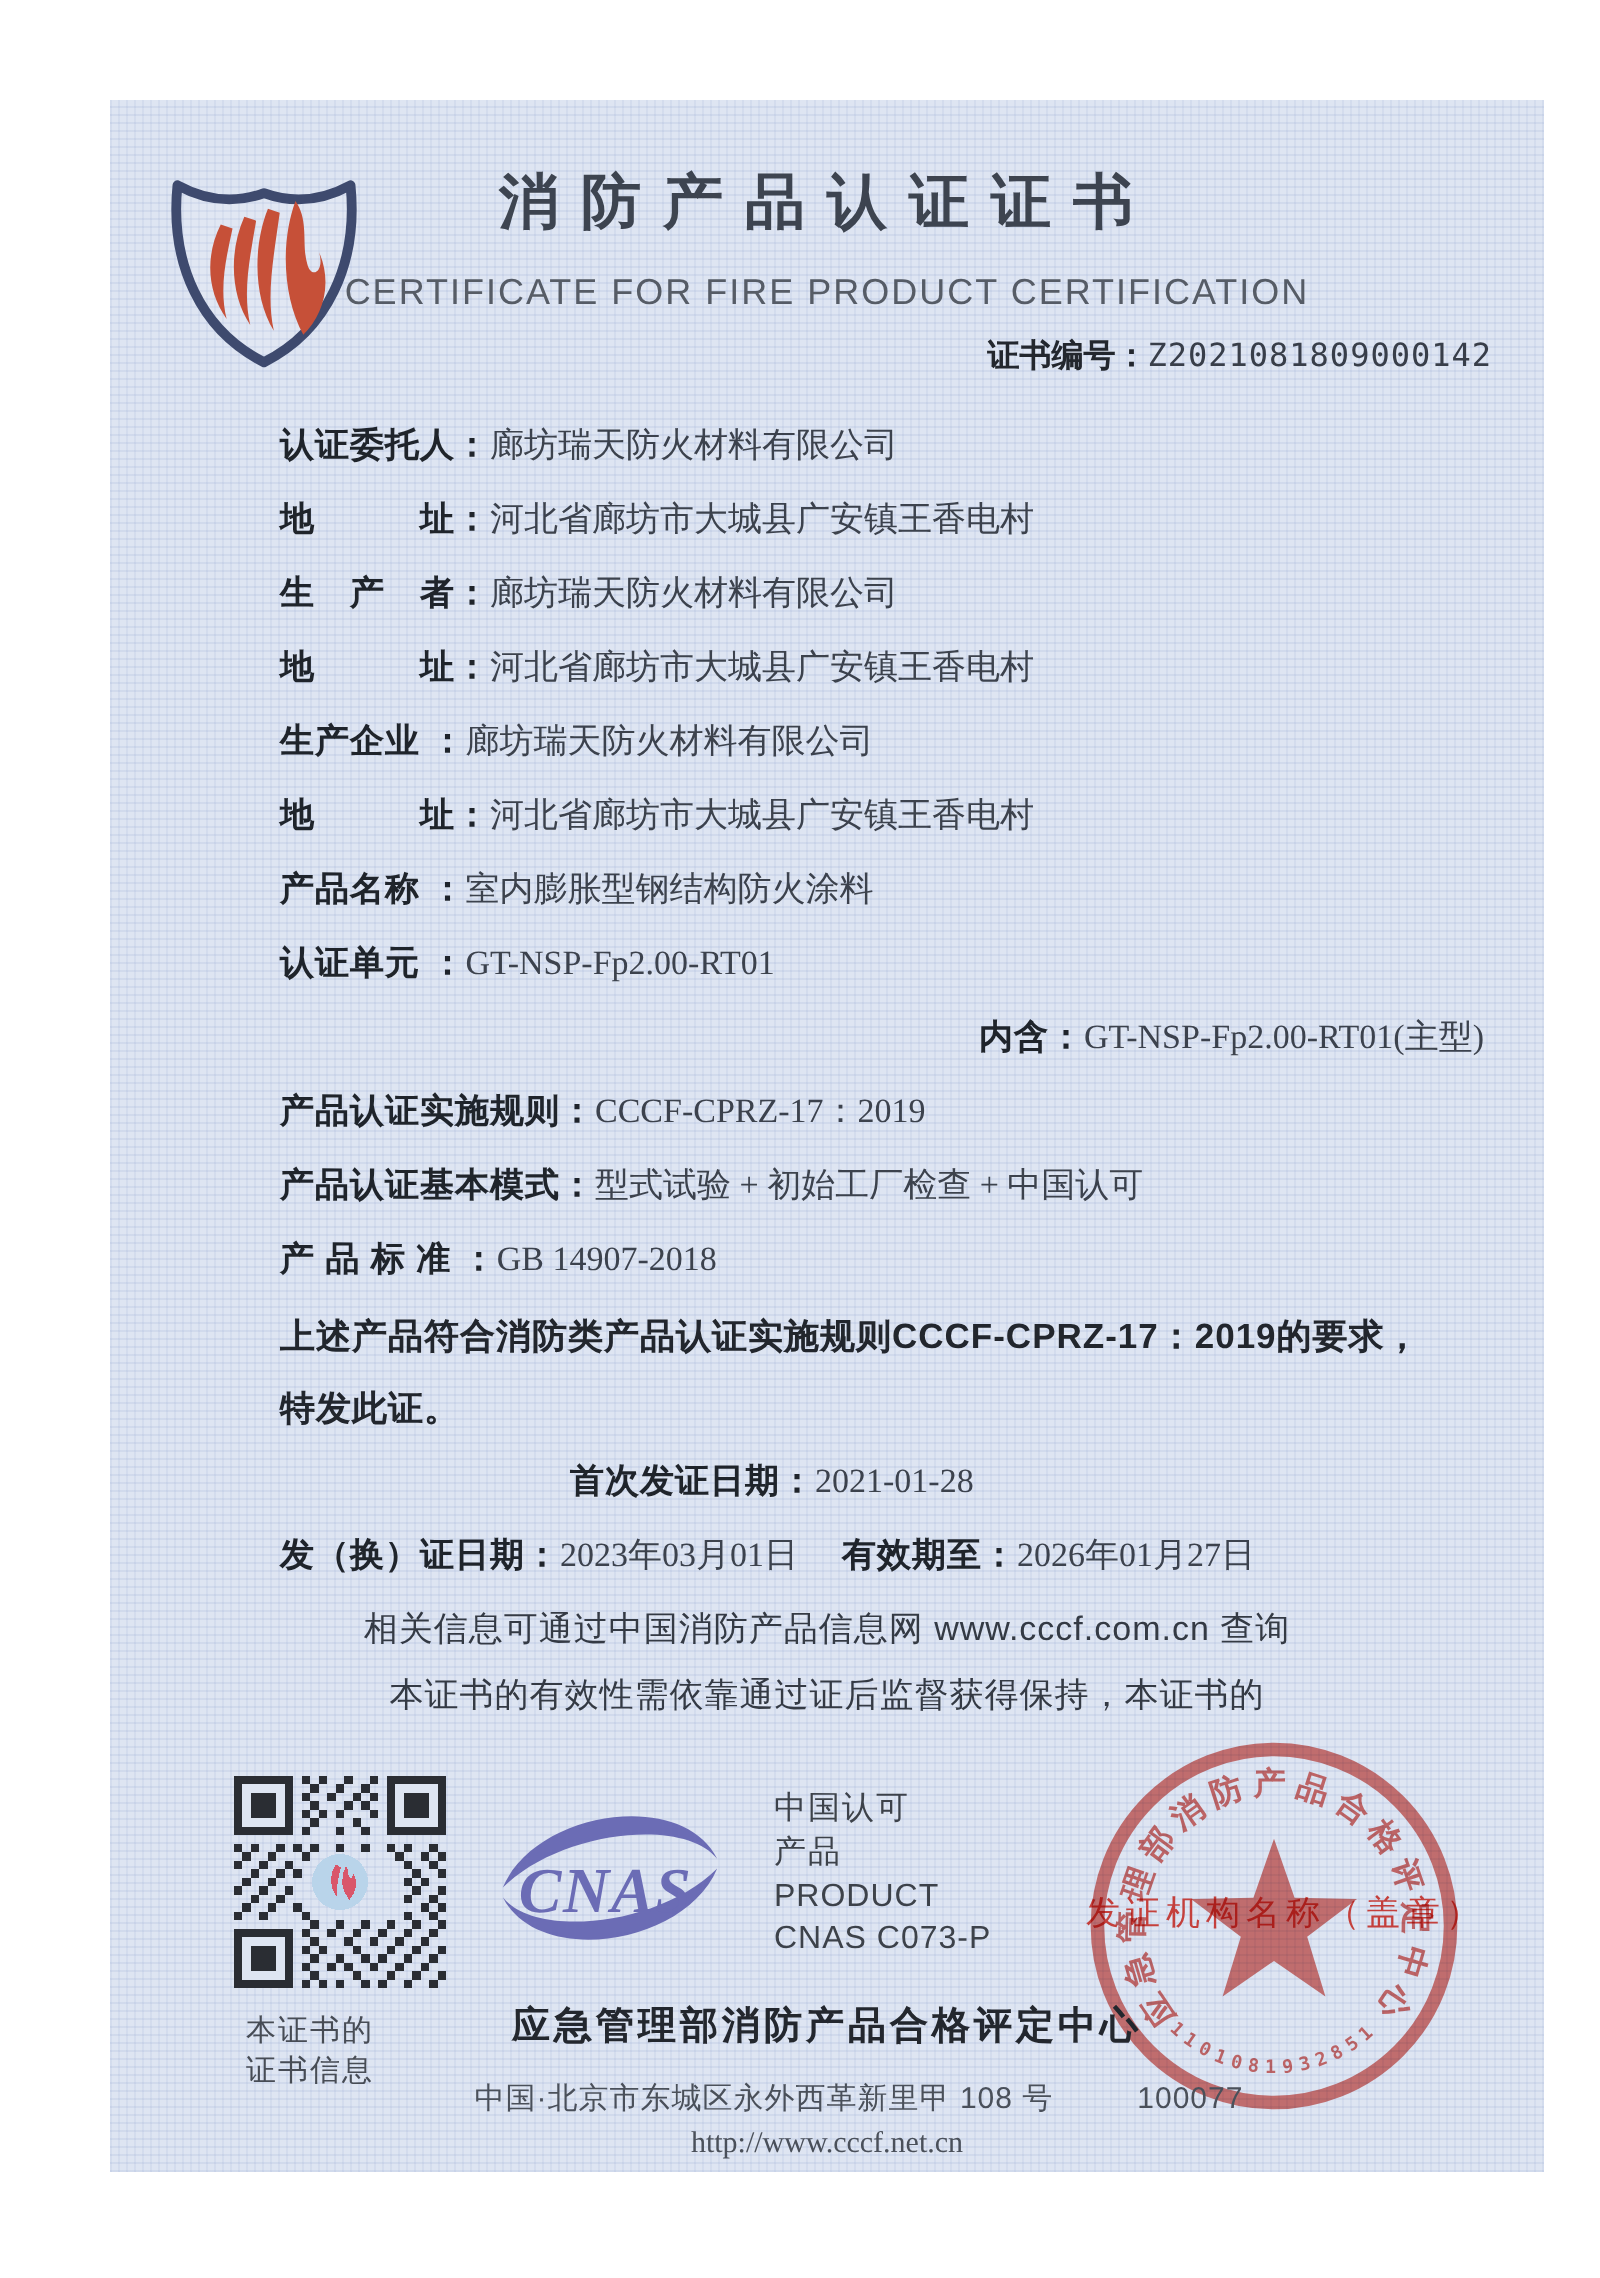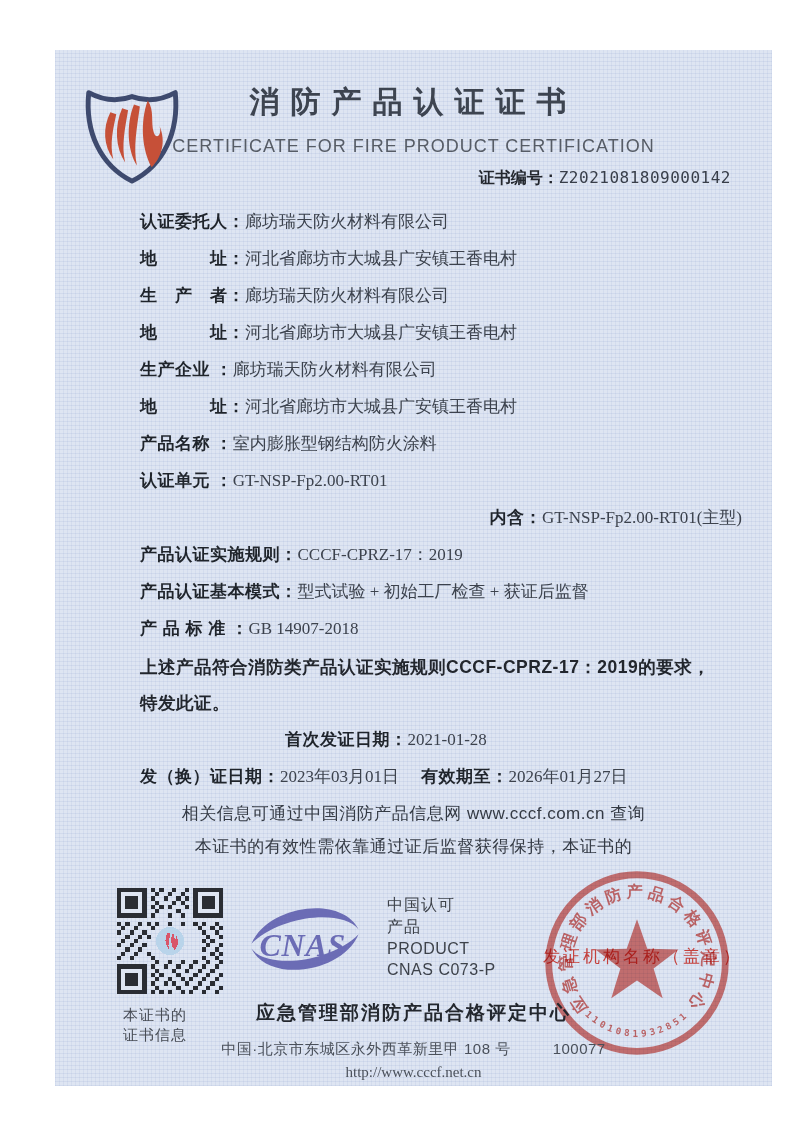--- a/index.html
+++ b/index.html
@@ -24,21 +24,21 @@
   .title{
     font-family:"Liberation Serif","DejaVu Serif",serif;
     font-size:30px;font-weight:600;color:#3d4450;
     letter-spacing:11px;line-height:40px;
   }
   .subtitle{
     margin-top:12px;font-size:18px;color:#565c66;
     letter-spacing:1px;line-height:24px;font-weight:500;
   }
   .certno-row{
-    margin-top:9px;text-align:right;padding-right:41px;
+    margin-top:9px;text-align:right;padding-right:26px;
     font-size:16px;line-height:22px;
   }
   .certno-label{font-weight:bold;color:#23272e;}
   .mono{font-family:"DejaVu Sans Mono","Liberation Mono",monospace;}
   .certno-val{color:#383e49;letter-spacing:.5px;}
   
   .fields{margin:14px 30px 0 85px;font-size:17px;}
   .frow{line-height:37px;white-space:nowrap;}
   .frow.indent{padding-left:55px;text-align:right;}
   .flabel{font-weight:bold;color:#1f242b;letter-spacing:.5px;}
@@ -70,21 +70,21 @@
   .stamp-overlay{
     position:absolute;left:468px;top:895px;width:240px;text-align:center;
     color:#c4403c;font-size:17px;letter-spacing:3px;
     font-family:"Liberation Serif","DejaVu Serif",serif;
   }
   .org-line{
     position:absolute;left:0;top:950px;width:100%;text-align:center;
     font-weight:bold;font-size:19px;color:#23272e;letter-spacing:2px;
   }
   .addr-line{
-    position:absolute;left:0;top:990px;width:100%;text-align:center;
+    position:absolute;left:16px;top:990px;width:100%;text-align:center;
     font-size:15px;color:#4a505a;letter-spacing:.5px;
   }
   .addr-line .post{margin-left:42px;}
   .site-line{
     position:absolute;left:0;top:1014px;width:100%;text-align:center;
     font-size:15px;color:#4a505a;
     font-family:"Liberation Serif","DejaVu Serif",serif;
   }
 </style>
 </head>
@@ -112,21 +112,21 @@
     <div class="frow"><span class="flabel">认证委托人：</span><span class="fvalue">廊坊瑞天防火材料有限公司</span></div>
     <div class="frow"><span class="flabel">地　　　址：</span><span class="fvalue">河北省廊坊市大城县广安镇王香电村</span></div>
     <div class="frow"><span class="flabel">生　产　者：</span><span class="fvalue">廊坊瑞天防火材料有限公司</span></div>
     <div class="frow"><span class="flabel">地　　　址：</span><span class="fvalue">河北省廊坊市大城县广安镇王香电村</span></div>
     <div class="frow"><span class="flabel">生产企业 ：</span><span class="fvalue">廊坊瑞天防火材料有限公司</span></div>
     <div class="frow"><span class="flabel">地　　　址：</span><span class="fvalue">河北省廊坊市大城县广安镇王香电村</span></div>
     <div class="frow"><span class="flabel">产品名称 ：</span><span class="fvalue">室内膨胀型钢结构防火涂料</span></div>
     <div class="frow"><span class="flabel">认证单元 ：</span><span class="fvalue mono">GT-NSP-Fp2.00-RT01</span></div>
     <div class="frow indent"><span class="flabel">内含：</span><span class="fvalue mono">GT-NSP-Fp2.00-RT01(主型)</span></div>
     <div class="frow"><span class="flabel">产品认证实施规则：</span><span class="fvalue mono">CCCF-CPRZ-17：2019</span></div>
-    <div class="frow"><span class="flabel">产品认证基本模式：</span><span class="fvalue">型式试验 + 初始工厂检查 + 获证后监督</span></div>
+    <div class="frow"><span class="flabel">产品认证基本模式：</span><span class="fvalue">型式试验 + 初始工厂检查 + 中国认可</span></div>
     <div class="frow"><span class="flabel">产 品 标 准 ：</span><span class="fvalue mono">GB 14907-2018</span></div>
   </div>
 
   <div class="statement">上述产品符合消防类产品认证实施规则CCCF-CPRZ-17：2019的要求，特发此证。</div>
 
   <div class="date-first">
     <span class="flabel">首次发证日期：</span><span class="fvalue mono">2021-01-28</span>
   </div>
 
   <div class="date-reissue">

